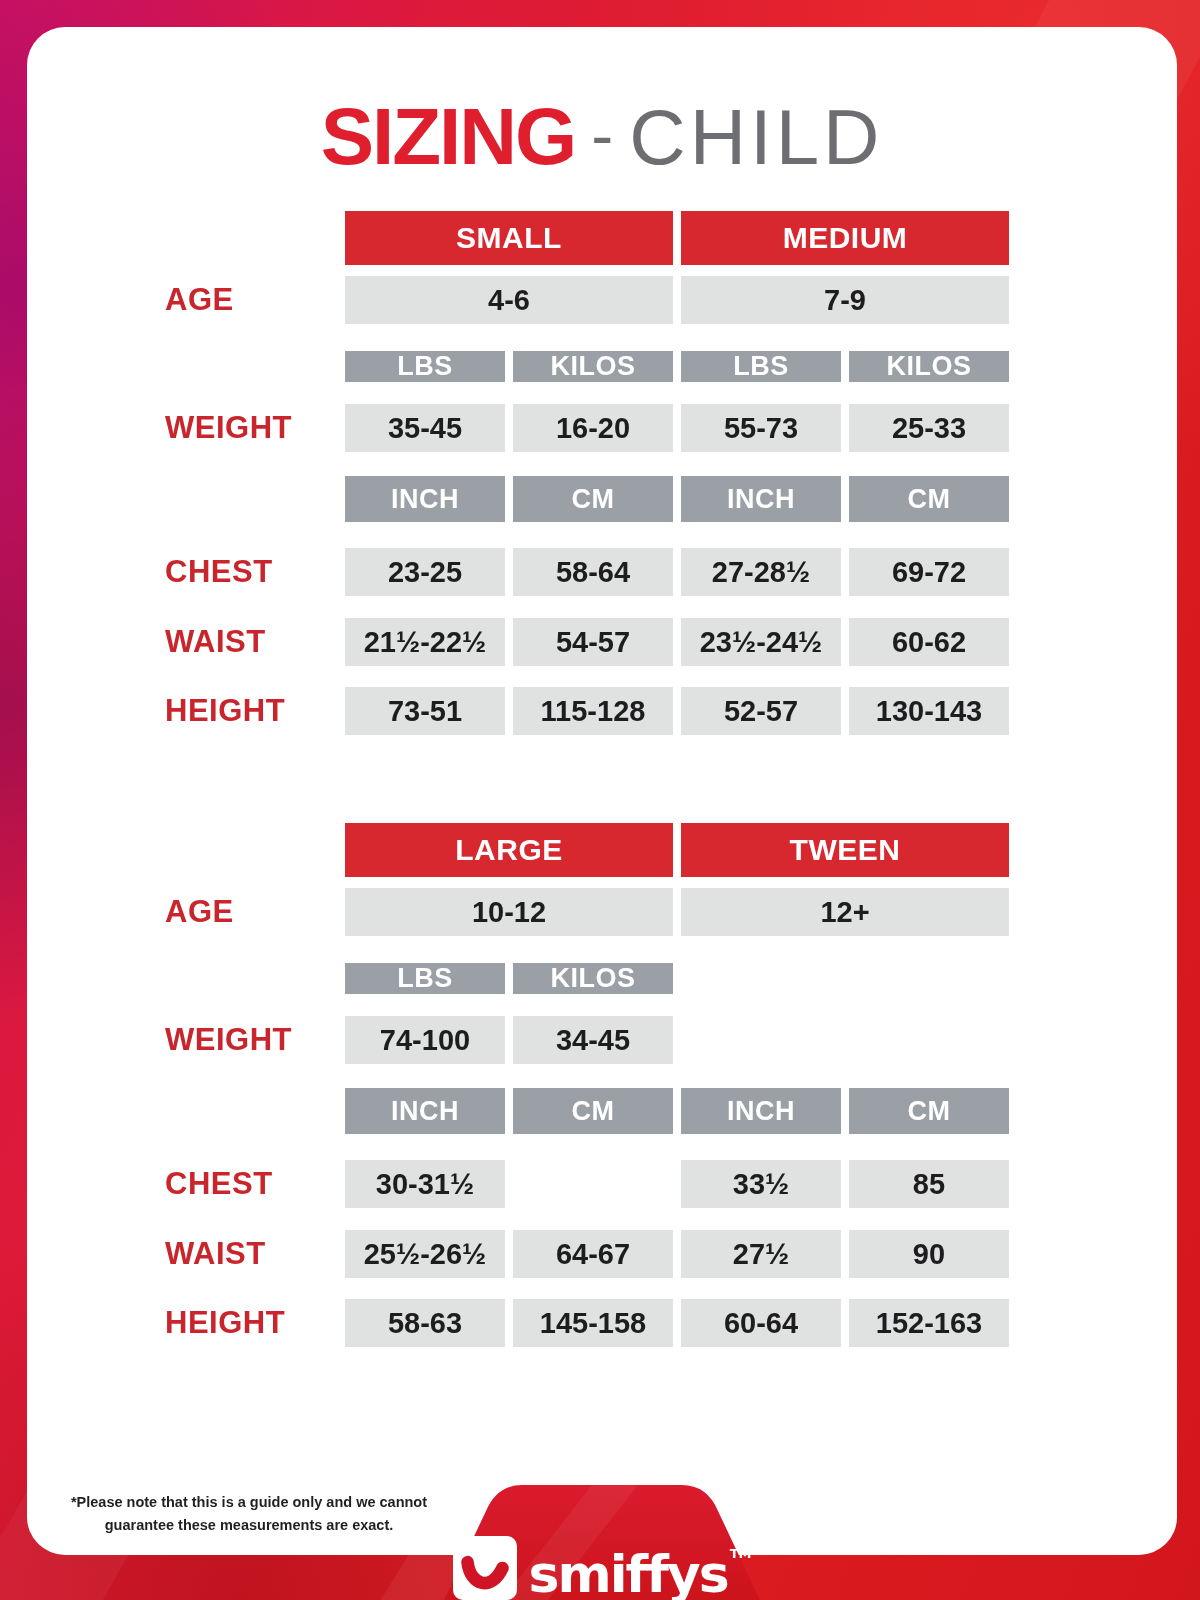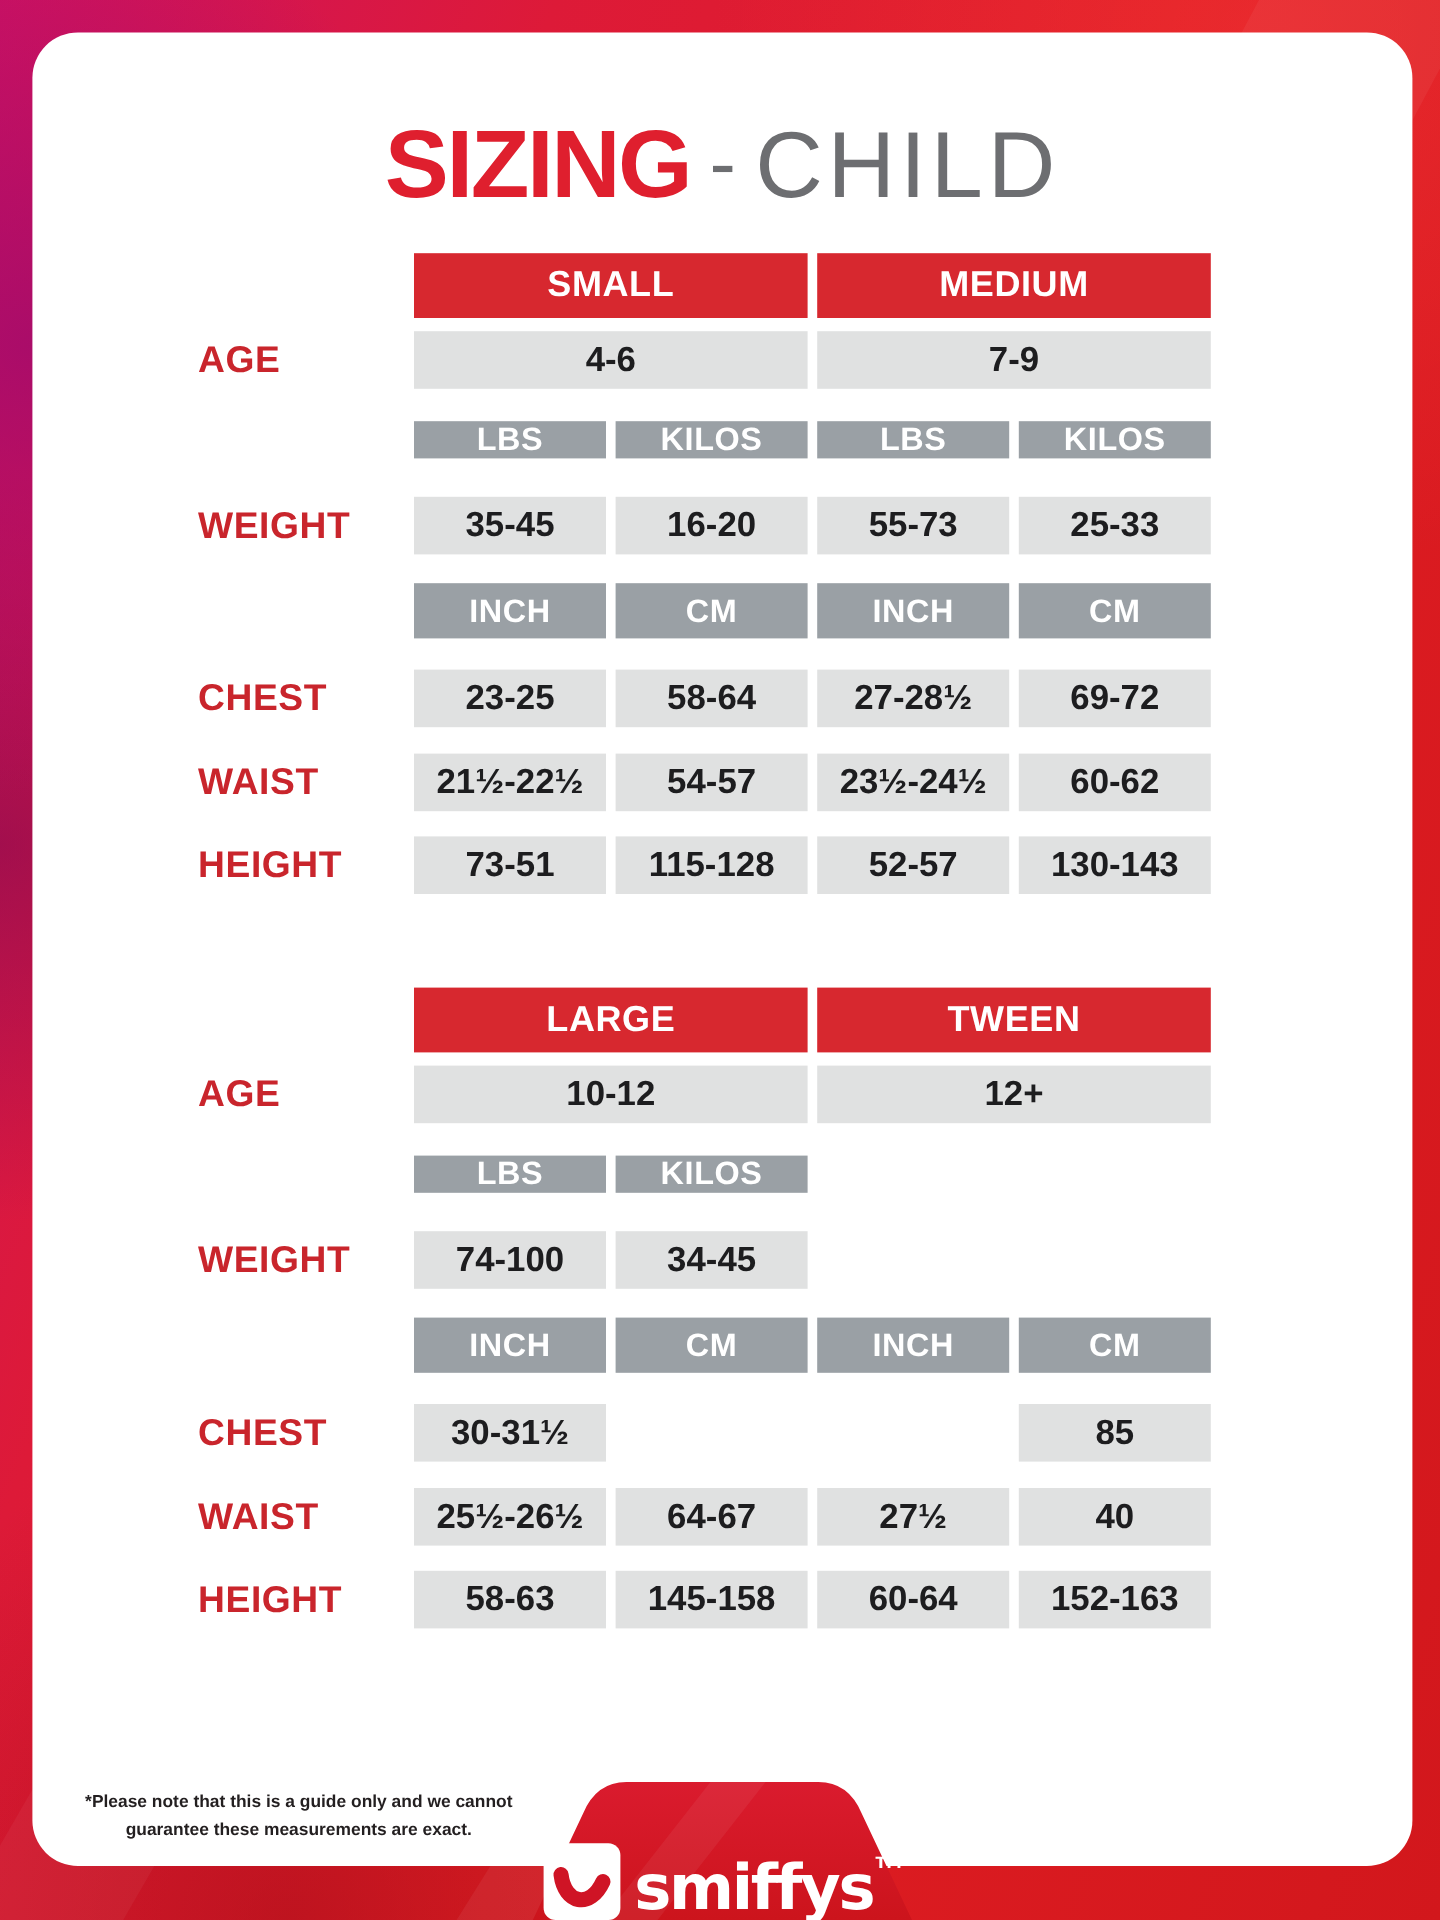--- a/index.html
+++ b/index.html
@@ -36,21 +36,21 @@
   .cell{display:flex;align-items:center;justify-content:center;}
   .red{background:#d7282f;color:#ffffff;font-weight:bold;font-size:30px;letter-spacing:0.5px;}
   .gray{background:#9aa0a5;color:#ffffff;font-weight:bold;font-size:27px;letter-spacing:0.5px;}
   .lite{background:#e0e1e1;color:#1d1d1f;font-weight:bold;font-size:29px;}
   .span-a{grid-column:2/4;}
   .span-b{grid-column:4/6;}
   .c1{grid-column:2;} .c2{grid-column:3;} .c3{grid-column:4;} .c4{grid-column:5;}
   .lbl{grid-column:1;display:flex;align-items:center;padding-left:138px;color:#c9252c;font-weight:bold;font-size:31px;letter-spacing:0.5px;}
   .r-hdr{height:54px;margin-bottom:11px;}
   .r-age{height:48px;margin-bottom:27px;}
-  .r-units{height:29px;margin-bottom:34px;}
+  .r-units{height:29px;margin-bottom:24px;}
   .r-weight{height:48px;margin-bottom:24px;}
   .r-units2{height:46px;margin-bottom:26px;}
   .r-chest{height:48px;margin-bottom:22px;}
   .r-waist{height:48px;margin-bottom:21px;}
   .r-height{height:48px;}
 
   .footnote{
     position:absolute;left:20px;top:1464px;width:404px;
     text-align:center;font-size:14.5px;font-weight:bold;color:#231f20;line-height:1.6;
   }
@@ -148,28 +148,29 @@
     </div>
     <div class="row r-units2">
       <div class="cell gray c1">INCH</div>
       <div class="cell gray c2">CM</div>
       <div class="cell gray c3">INCH</div>
       <div class="cell gray c4">CM</div>
     </div>
     <div class="row r-chest">
       <div class="lbl">CHEST</div>
       <div class="cell lite c1">30-31½</div>
+      <div class="cell lite c3">33½</div>
       <div class="cell lite c4">85</div>
     </div>
     <div class="row r-waist">
       <div class="lbl">WAIST</div>
       <div class="cell lite c1">25½-26½</div>
       <div class="cell lite c2">64-67</div>
       <div class="cell lite c3">27½</div>
-      <div class="cell lite c4">40</div>
+      <div class="cell lite c4">90</div>
     </div>
     <div class="row r-height">
       <div class="lbl">HEIGHT</div>
       <div class="cell lite c1">58-63</div>
       <div class="cell lite c2">145-158</div>
       <div class="cell lite c3">60-64</div>
       <div class="cell lite c4">152-163</div>
     </div>
   </div>
 

